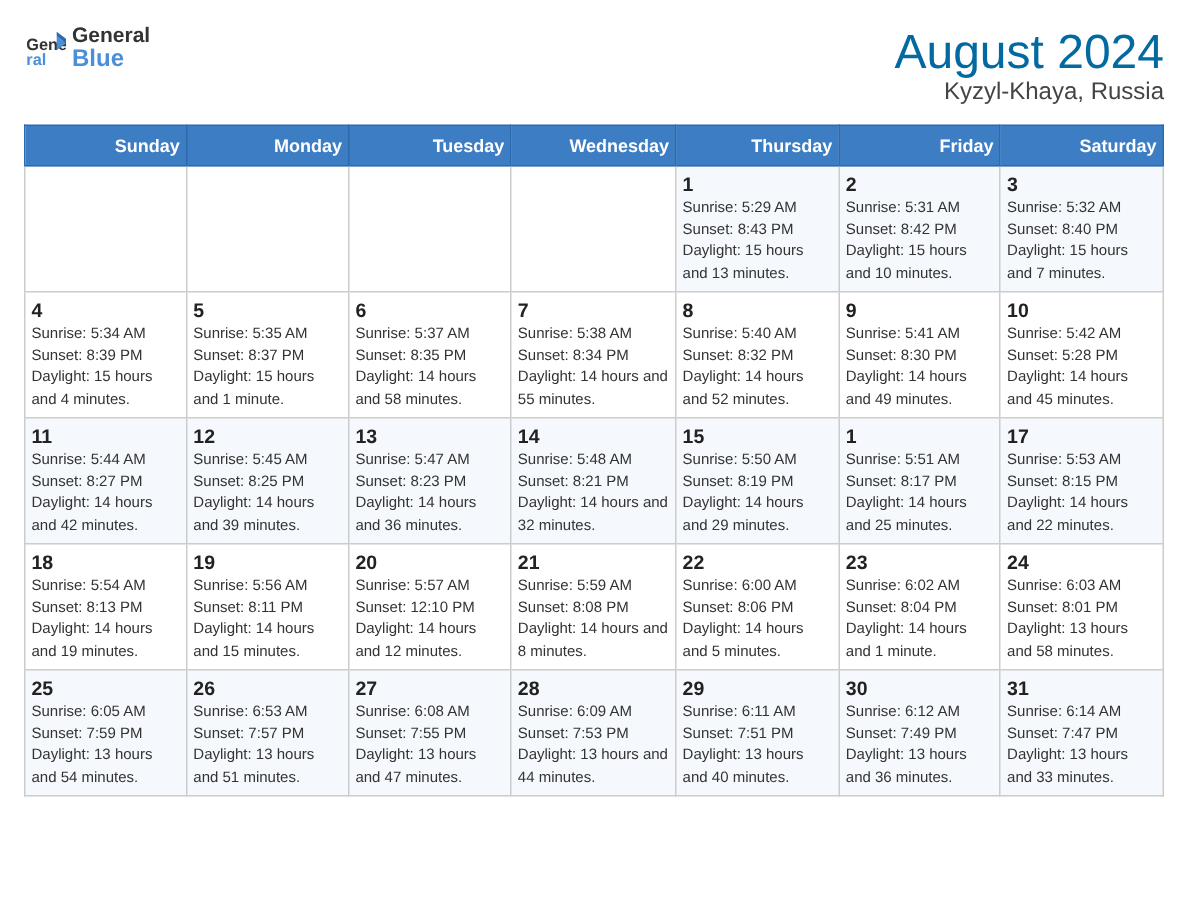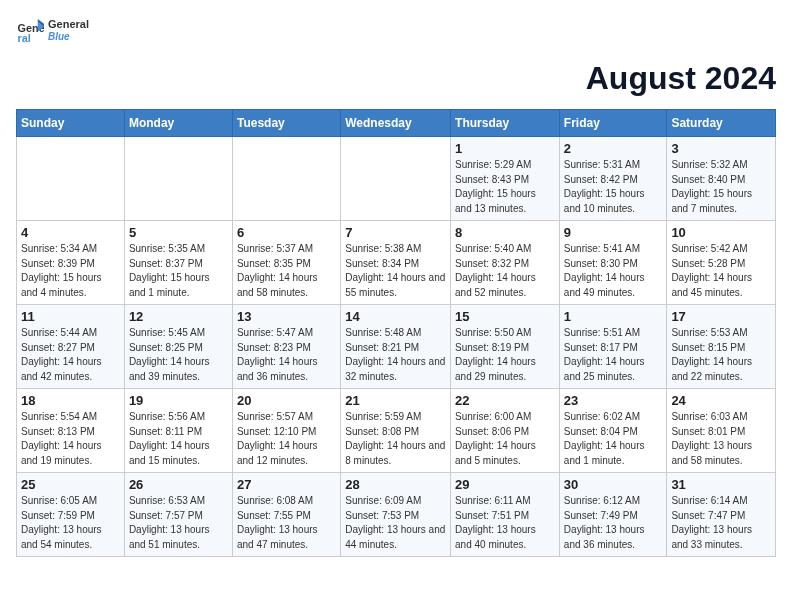--- a/index.html
+++ b/index.html
@@ -23,38 +23,37 @@
     }
     .logo-icon {
       width: 28px;
       height: 28px;
     }
     .title-block {
       text-align: right;
     }
     .main-title {
       font-size: 32px;
-      font-weight: bold;
-      color: #0f172a;
-      margin-top: 44px;
+      font-weight: normal;
+      color: #0369a1;
     }
     .subtitle {
       font-size: 16px;
       color: #444;
     }
     table {
       width: 100%;
       border-collapse: collapse;
       font-size: 11px;
     }
     thead tr th {
       background-color: #3c7dc4;
       color: #fff;
       padding: 6px 4px;
-      text-align: left;
+      text-align: right;
       font-weight: bold;
       font-size: 12px;
       border: 1px solid #2a6aaf;
     }
     tbody tr td {
       border: 1px solid #ccc;
       vertical-align: top;
       padding: 4px;
       width: 113px;
       min-height: 80px;
@@ -83,26 +82,27 @@
 
 <div class="header">
   <div class="logo">
     <svg class="logo-icon" viewBox="0 0 36 36">
       <text x="2" y="20" font-size="14" font-weight="bold" fill="#333">Gene</text>
       <text x="2" y="33" font-size="14" font-weight="bold" fill="#4a90d9">ral</text>
       <polygon points="28,8 36,14 28,20" fill="#4a90d9"></polygon>
       <polygon points="28,4 36,10 36,14 28,8" fill="#2a6aaf"></polygon>
     </svg>
     <div>
-      <div style="font-size:11px;font-weight:bold;color:#333;line-height:1.1;text-align:center;">General</div>
-      <div style="font-size:10px;font-weight:bold;color:#4a90d9;line-height:1.1;font-style:italic;">Blue</div>
+      <div style="font-size:14px;font-weight:bold;color:#333;line-height:1.1;text-align:center;">General</div>
+      <div style="font-size:16px;font-weight:bold;color:#4a90d9;line-height:1.1;">Blue</div>
     </div>
   </div>
   <div class="title-block">
     <div class="main-title">August 2024</div>
+    <div class="subtitle">Kyzyl-Khaya, Russia</div>
   </div>
 </div>
 
 <table>
   <thead>
     <tr>
     <th>Sunday</th>
         <th>Monday</th>
         <th>Tuesday</th>
         <th>Wednesday</th>

